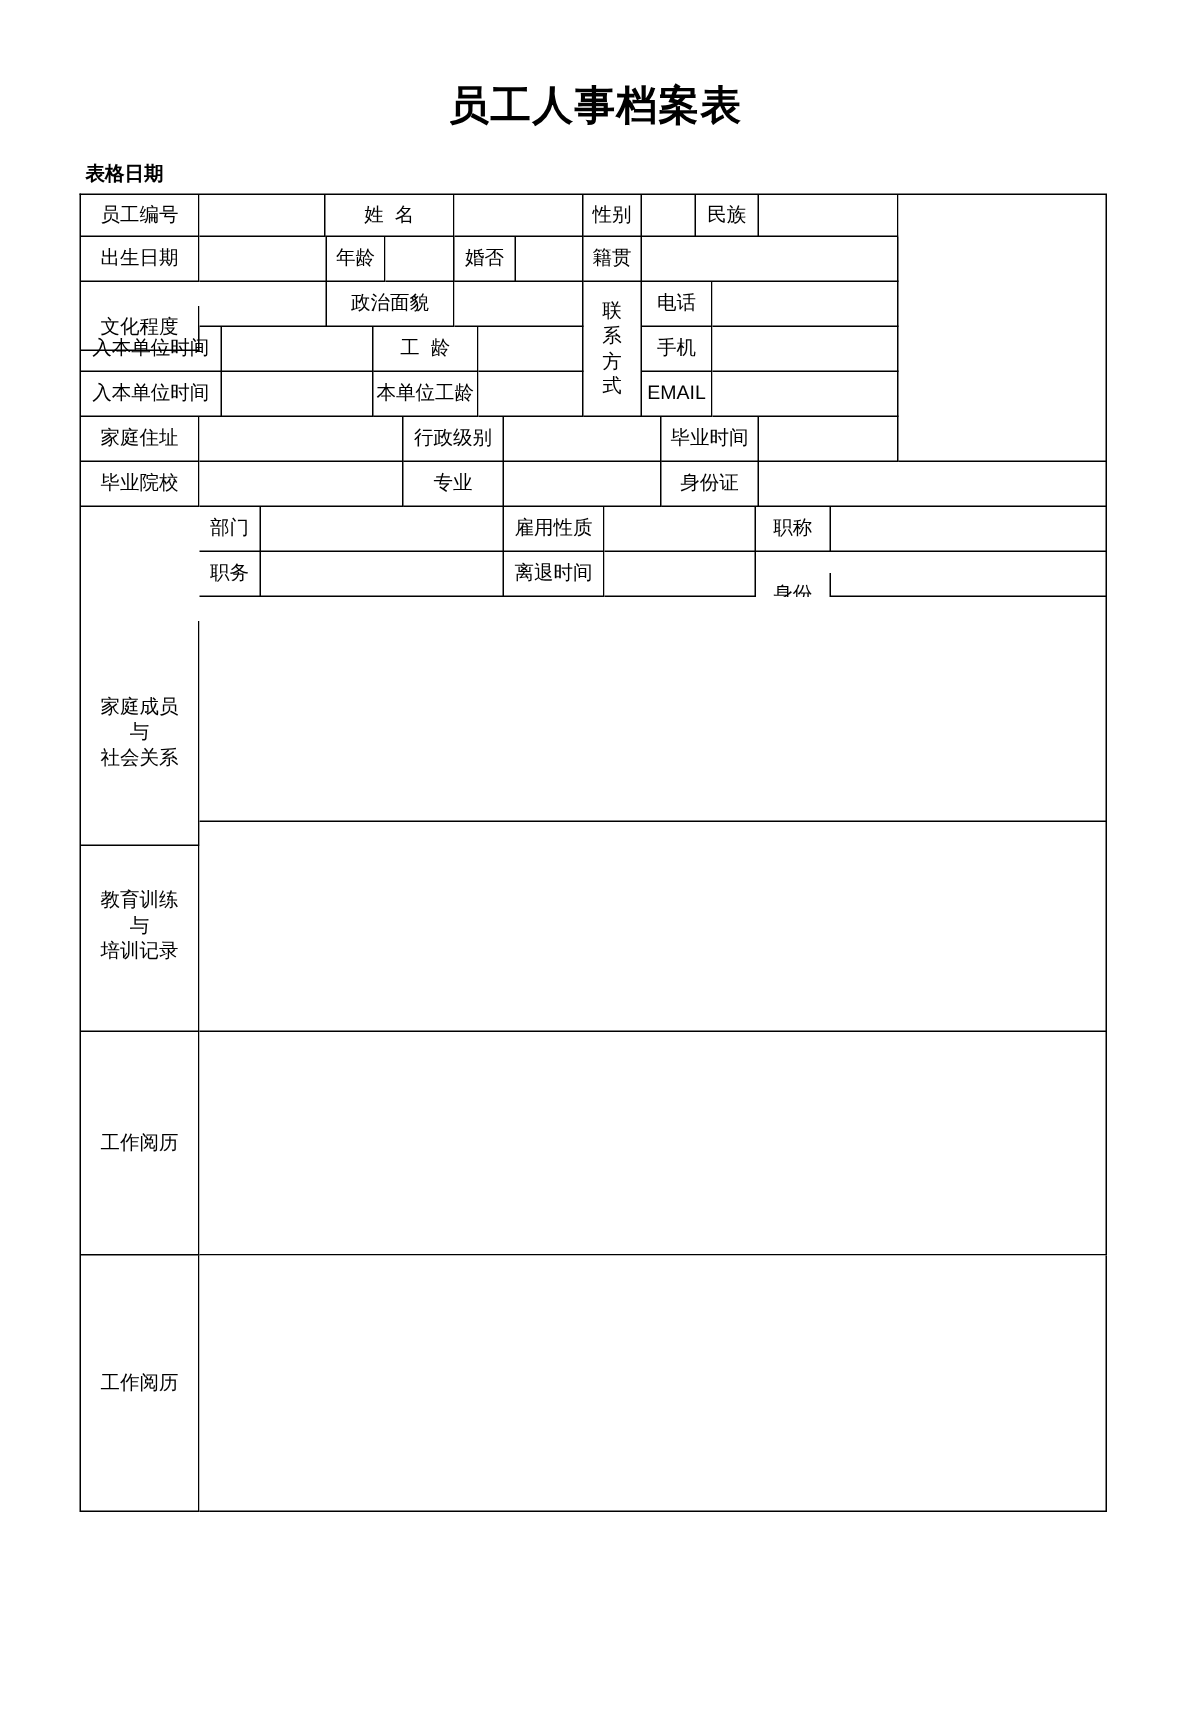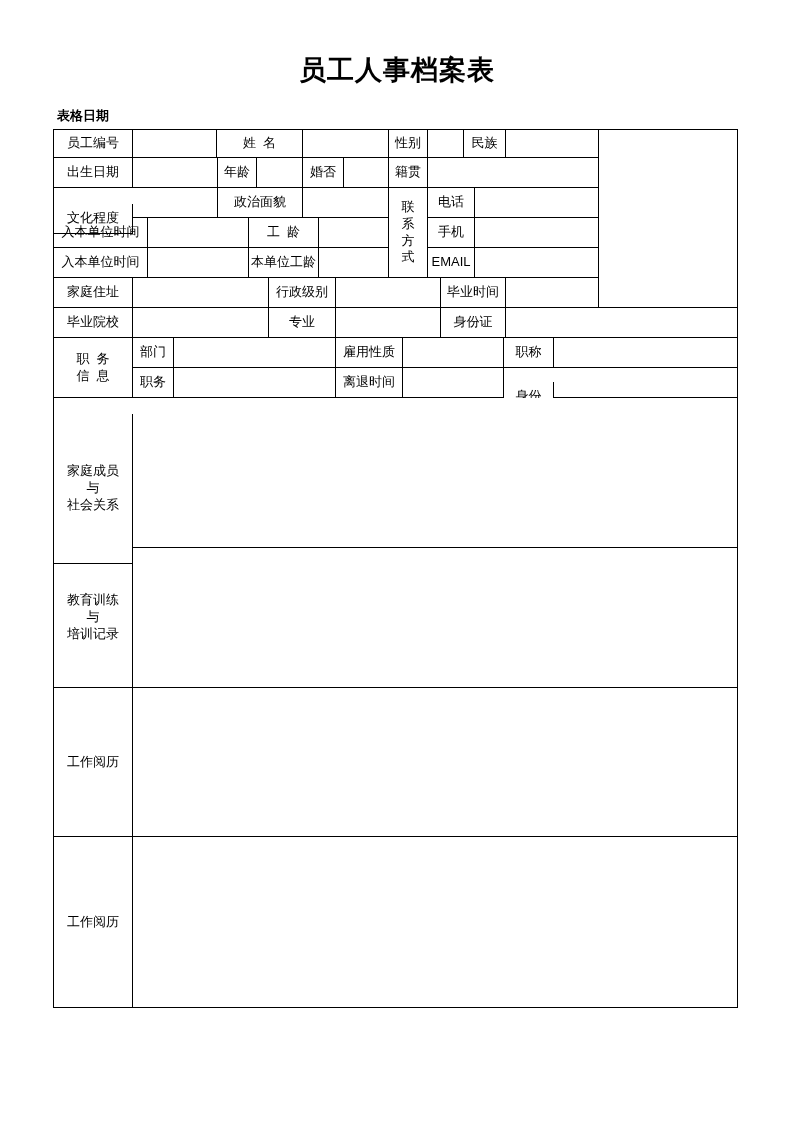--- a/index.html
+++ b/index.html
@@ -95,22 +95,20 @@
     <div class="cell lbl" style="left:387px;top:148px;width:65px;height:30px">毕业时间</div>
     <div class="cell val" style="left:452px;top:148px;width:93px;height:30px"></div>
 
     <div class="cell lbl" style="left:0px;top:178px;width:79px;height:30px">毕业院校</div>
     <div class="cell val" style="left:79px;top:178px;width:136px;height:30px"></div>
     <div class="cell lbl" style="left:215px;top:178px;width:67px;height:30px">专业</div>
     <div class="cell val" style="left:282px;top:178px;width:105px;height:30px"></div>
     <div class="cell lbl" style="left:387px;top:178px;width:65px;height:30px">身份证</div>
     <div class="cell val" style="left:452px;top:178px;width:232px;height:30px"></div>
 
-    <div class="cell lbl" style="left:0px;top:208px;width:79px;height:60px">职  务
-信  息</div>
     <div class="cell lbl" style="left:79px;top:208px;width:41px;height:30px">部门</div>
     <div class="cell val" style="left:120px;top:208px;width:162px;height:30px"></div>
     <div class="cell lbl" style="left:282px;top:208px;width:67px;height:30px">雇用性质</div>
     <div class="cell val" style="left:349px;top:208px;width:101px;height:30px"></div>
     <div class="cell lbl" style="left:450px;top:208px;width:50px;height:30px">职称</div>
     <div class="cell val" style="left:500px;top:208px;width:184px;height:30px"></div>
 
     <div class="cell lbl" style="left:79px;top:238px;width:41px;height:30px">职务</div>
     <div class="cell val" style="left:120px;top:238px;width:162px;height:30px"></div>
     <div class="cell lbl" style="left:282px;top:238px;width:67px;height:30px">离退时间</div>

